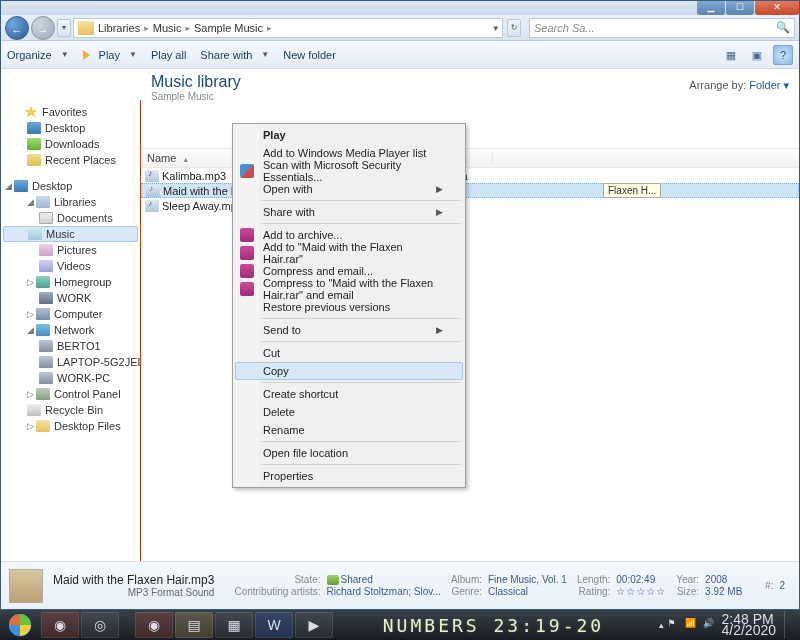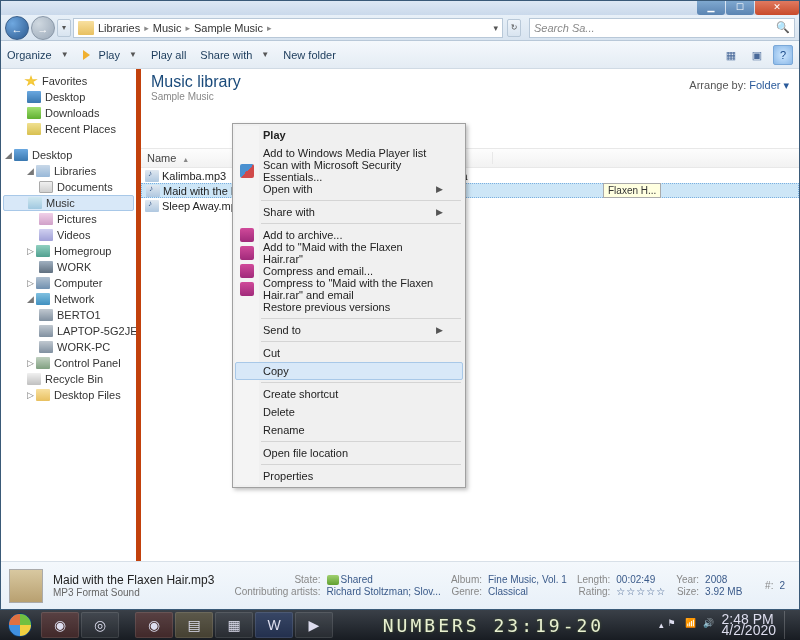--- a/index.html
+++ b/index.html
@@ -28,21 +28,21 @@
 
 .toolbar { height: 28px; background: linear-gradient(#f4f8fc,#e4ecf4); border-bottom: 1px solid #d0dae4; display: flex; align-items: center; padding: 0 6px; font-size: 11px; color: #1a3a5a; gap: 14px; }
 .toolbar .tbtn { display: flex; align-items: center; gap: 9px; }
 .toolbar .dd { font-size: 8px; color: #555; }
 .toolbar .play-ico { width: 0; height: 0; border-left: 7px solid #f0b030; border-top: 5px solid transparent; border-bottom: 5px solid transparent; }
 .toolbar .right { margin-left: auto; display: flex; gap: 6px; }
 .toolbar .ribtn { width: 20px; height: 20px; border: 1px solid transparent; border-radius: 2px; font-size: 11px; text-align: center; line-height: 18px; color: #4a6a9a; }
 
 
 .body { flex: 1; display: flex; min-height: 0; }
-.sidebar { width: 140px; background: #fff; border-right: 5px solid #c2410c; padding: 4px 0; font-size: 11px; color: #333; overflow: hidden; }
+.sidebar { width: 140px; background: #fff; border-right: 1px solid #c2410c; padding: 4px 0; font-size: 11px; color: #333; overflow: hidden; margin-top: 31px; }
 .sidebar .grp { margin-bottom: 10px; }
 .sidebar .item { display: flex; align-items: center; padding: 1px 6px 1px 14px; height: 16px; white-space: nowrap; }
 .sidebar .item.ind1 { padding-left: 26px; }
 .sidebar .item.ind2 { padding-left: 38px; }
 .sidebar .item.sel { background: #d8e8f8; border: 1px solid #a8c8e8; border-radius: 2px; margin: 0 2px; padding-left: 24px; }
 .sidebar .ico { width: 14px; height: 12px; margin-right: 4px; border-radius: 1px; flex-shrink: 0; }
 .ico.star { background: radial-gradient(circle,#f8d040,#e8b020); clip-path: polygon(50% 0,61% 35%,98% 35%,68% 57%,79% 91%,50% 70%,21% 91%,32% 57%,2% 35%,39% 35%); }
 .ico.desk { background: linear-gradient(#6aa8e0,#3a78b0); }
 .ico.dl { background: linear-gradient(#a0e070,#60b030); }
 .ico.rec { background: linear-gradient(#f0e090,#d8c050); }
@@ -95,21 +95,21 @@
 .mico.shield { background: linear-gradient(135deg,#4a90d0 50%,#d04a4a 50%); }
 .mico.rar1 { background: linear-gradient(#d04a9a,#a02a7a); }
 .mico.rar2 { background: linear-gradient(#d04a9a,#a02a7a); }
 .mico.rar3 { background: linear-gradient(#d04a9a,#a02a7a); }
 
 
 .details { height: 48px; border-top: 1px solid #d8e0e8; background: linear-gradient(#f4f8fc,#e8f0f8); display: flex; align-items: center; padding: 4px 8px; font-size: 10px; color: #444; gap: 10px; }
 .details .thumb { width: 34px; height: 34px; background: linear-gradient(#d8c8a0,#b8a070); border: 1px solid #aaa; }
 .details .col1 { display: flex; flex-direction: column; }
 .details .fname { font-size: 12px; color: #222; }
-.details .meta { color: #666; }
+.details .meta { color: #666; text-align: right; }
 .details .grp2 { display: grid; grid-template-columns: auto auto; column-gap: 6px; row-gap: 1px; font-size: 10px; }
 .details .grp2 .lbl { text-align: right; color: #888; }
 .details .grp2 .val { color: #3a5a8a; }
 .details .sharedico { display:inline-block; width:12px; height:10px; background: linear-gradient(#a0d070,#60a030); border-radius:2px; margin-right:2px; vertical-align:middle; }
 .details .stars { color: #c8d4e0; letter-spacing: 1px; }
 
 
 .taskbar { position: absolute; left: 0; bottom: 0; width: 800px; height: 30px; background: linear-gradient(#3a4048,#181c22); display: flex; align-items: center; }
 .startbtn { width: 40px; height: 30px; display: flex; align-items: center; justify-content: center; }
 .orb { width: 24px; height: 24px; border-radius: 12px; background: radial-gradient(circle at 35% 35%, #8fd0ff, #1a5a9a); border: 1px solid #0a3a6a; display: grid; grid-template: 1fr 1fr / 1fr 1fr; overflow: hidden; }

